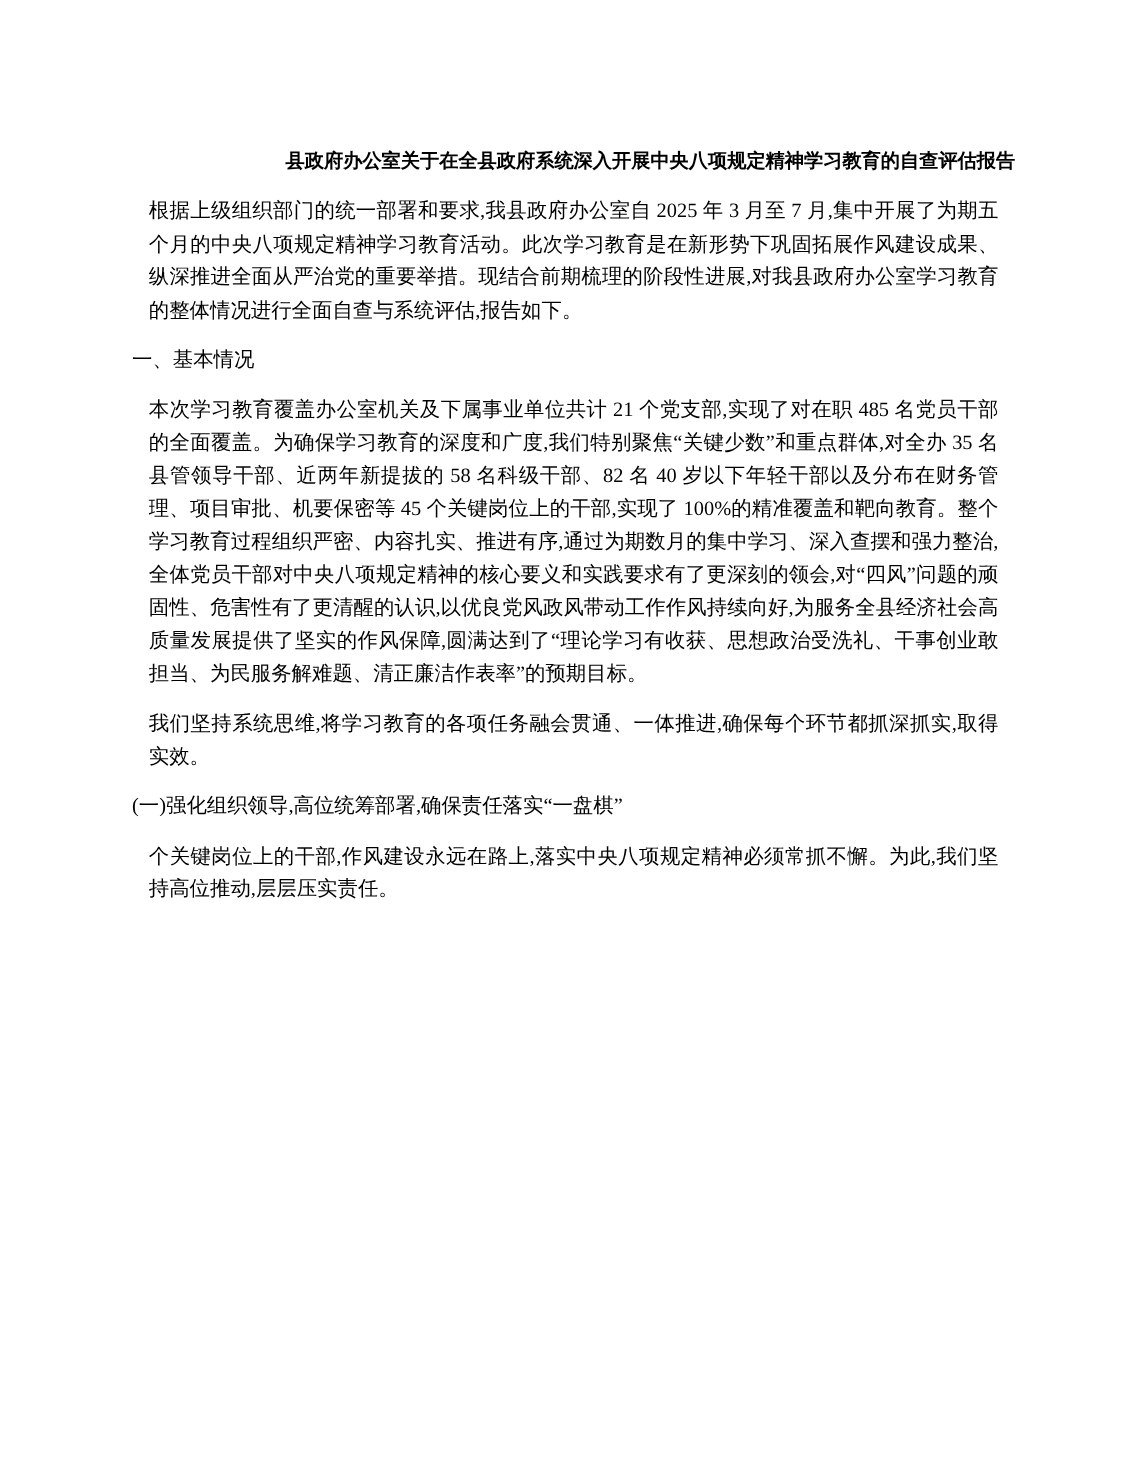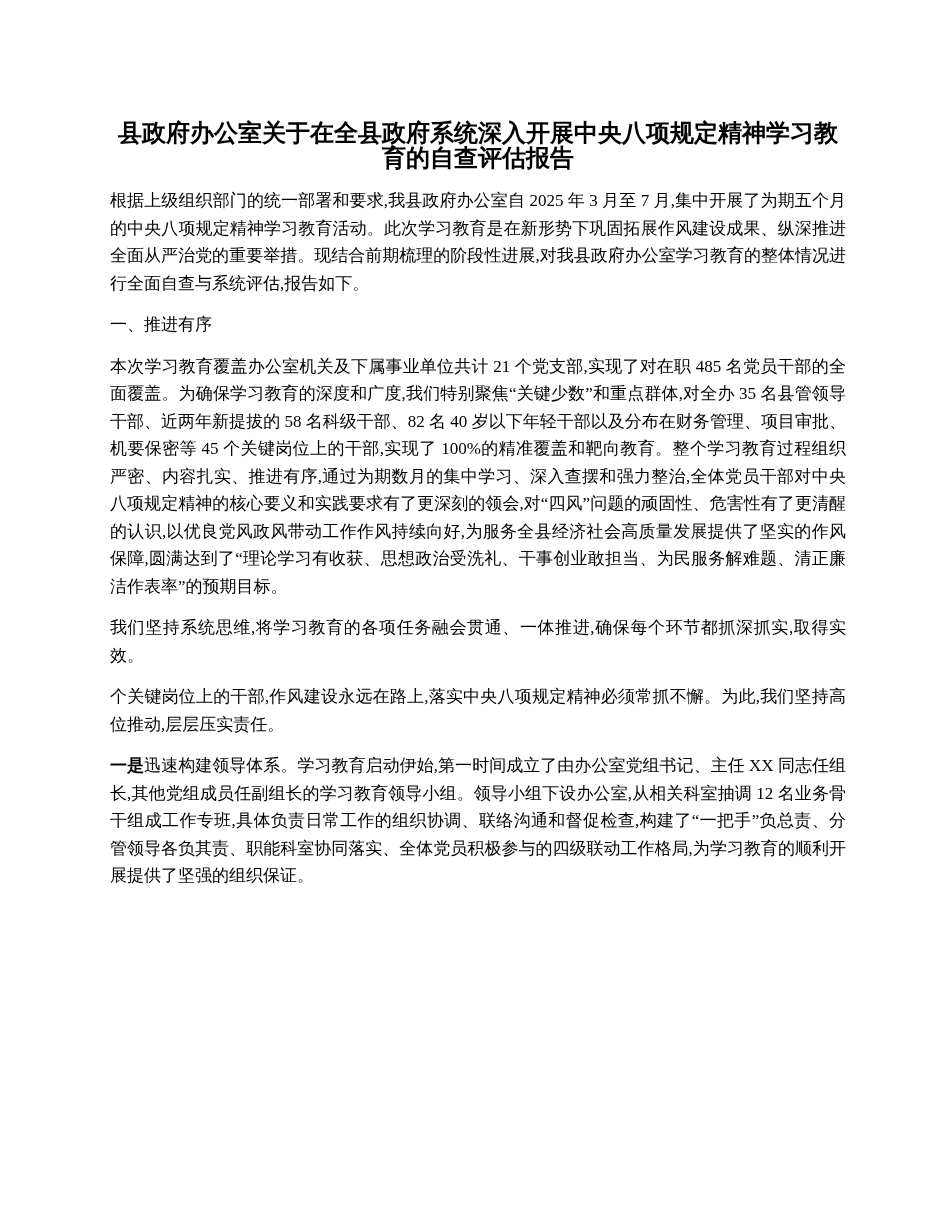--- a/index.html
+++ b/index.html
@@ -13,48 +13,47 @@
     min-height: 1230px;
     background: #ffffff;
     padding: 122px 104px 60px 110px;
     color: #000000;
     font-family: "Liberation Serif", "DejaVu Serif", serif;
     font-size: 17px;
     line-height: 27.5px;
     text-align: justify;
   }
   .doc-title {
-    font-size: 24px;
+    font-size: 16px;
     font-weight: bold;
     line-height: 25px;
     margin: 0 0 15px 0;
-    text-align: center;
-    font-family: Liberation Mono, monospace;
+    text-align: right;
   }
   .doc-heading,
   .doc-subheading {
     font-size: 17px;
     font-weight: normal;
     line-height: 27.5px;
     margin: 14px 0;
     text-align: left;
   }
   .doc-paragraph {
-    margin: 14px 0;
+    margin: 14px 14px;
   }
   .doc-paragraph strong {
     font-weight: bold;
   }
 </style>
 </head>
 <body>
 
 <div class="page">
   <h1 class="doc-title">县政府办公室关于在全县政府系统深入开展中央八项规定精神学习教育的自查评估报告</h1>
   <div id="doc-body">
       <p class="doc-paragraph">根据上级组织部门的统一部署和要求,我县政府办公室自 2025 年 3 月至 7 月,集中开展了为期五个月的中央八项规定精神学习教育活动。此次学习教育是在新形势下巩固拓展作风建设成果、纵深推进全面从严治党的重要举措。现结合前期梳理的阶段性进展,对我县政府办公室学习教育的整体情况进行全面自查与系统评估,报告如下。</p>
-      <h2 class="doc-heading">一、推进有序</h2>
+      <h2 class="doc-heading">一、基本情况</h2>
       <p class="doc-paragraph">本次学习教育覆盖办公室机关及下属事业单位共计 21 个党支部,实现了对在职 485 名党员干部的全面覆盖。为确保学习教育的深度和广度,我们特别聚焦“关键少数”和重点群体,对全办 35 名县管领导干部、近两年新提拔的 58 名科级干部、82 名 40 岁以下年轻干部以及分布在财务管理、项目审批、机要保密等 45 个关键岗位上的干部,实现了 100%的精准覆盖和靶向教育。整个学习教育过程组织严密、内容扎实、推进有序,通过为期数月的集中学习、深入查摆和强力整治,全体党员干部对中央八项规定精神的核心要义和实践要求有了更深刻的领会,对“四风”问题的顽固性、危害性有了更清醒的认识,以优良党风政风带动工作作风持续向好,为服务全县经济社会高质量发展提供了坚实的作风保障,圆满达到了“理论学习有收获、思想政治受洗礼、干事创业敢担当、为民服务解难题、清正廉洁作表率”的预期目标。</p>
       <p class="doc-paragraph">我们坚持系统思维,将学习教育的各项任务融会贯通、一体推进,确保每个环节都抓深抓实,取得实效。</p>
+      <h3 class="doc-subheading">(一)强化组织领导,高位统筹部署,确保责任落实“一盘棋”</h3>
       <p class="doc-paragraph">个关键岗位上的干部,作风建设永远在路上,落实中央八项规定精神必须常抓不懈。为此,我们坚持高位推动,层层压实责任。</p>
-      <p class="doc-paragraph"><strong>一是</strong><span>迅速构建领导体系。学习教育启动伊始,第一时间成立了由办公室党组书记、主任 XX 同志任组长,其他党组成员任副组长的学习教育领导小组。领导小组下设办公室,从相关科室抽调 12 名业务骨干组成工作专班,具体负责日常工作的组织协调、联络沟通和督促检查,构建了“一把手”负总责、分管领导各负其责、职能科室协同落实、全体党员积极参与的四级联动工作格局,为学习教育的顺利开展提供了坚强的组织保证。</span></p>
     </div>
 </div>
 
 </body></html>

